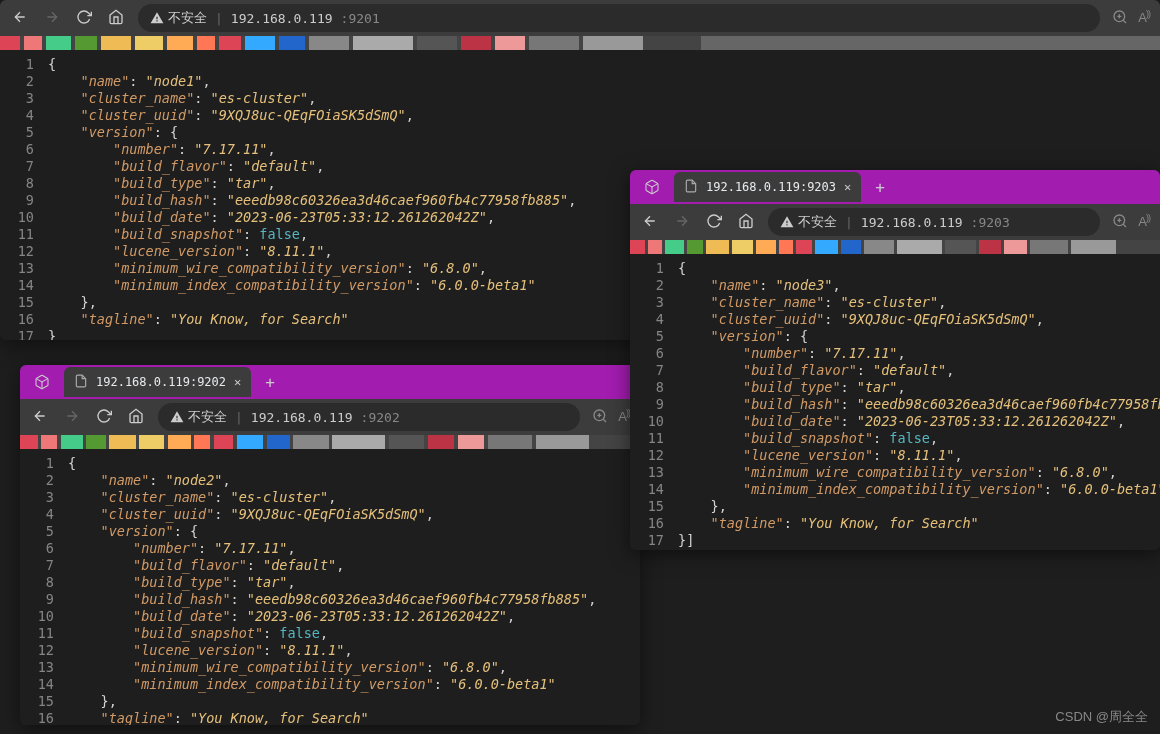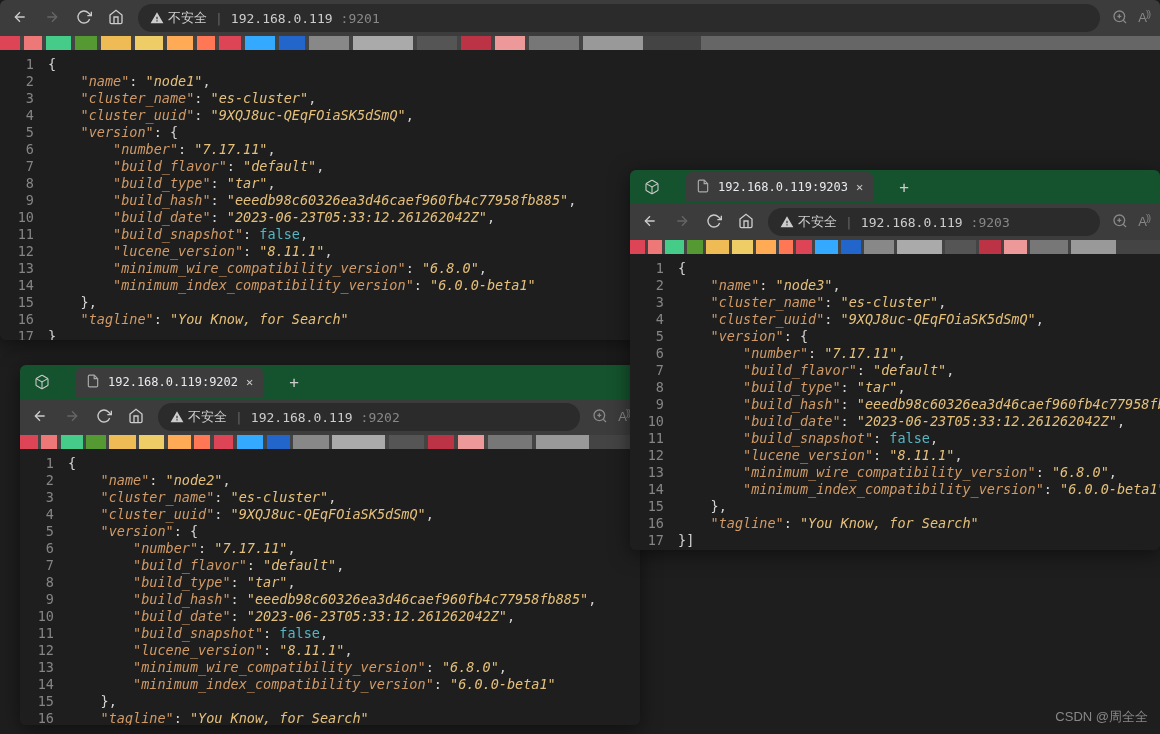--- a/index.html
+++ b/index.html
@@ -18,25 +18,25 @@
     background: #202124;
     border-radius: 6px;
     overflow: hidden;
     box-shadow: 0 4px 20px rgba(0,0,0,0.5);
   }
   .win1 { left: 0; top: 0; width: 1160px; height: 340px; }
   .win2 { left: 20px; top: 365px; width: 620px; height: 360px; }
   .win3 { left: 630px; top: 170px; width: 530px; height: 380px; }
   .tabbar {
     height: 34px;
-    background: #14532d;
+    background: #a21caf;
     display: flex;
     align-items: center;
     padding: 0 8px;
-    gap: 20px;
+    gap: 8px;
   }
   .tab-icon-box {
     width: 28px; display: flex; align-items: center; justify-content: center;
     color: #ccc;
   }
   .tab {
     background: #3c3c3c;
     border-radius: 6px 6px 0 0;
     height: 30px;
     display: flex;

